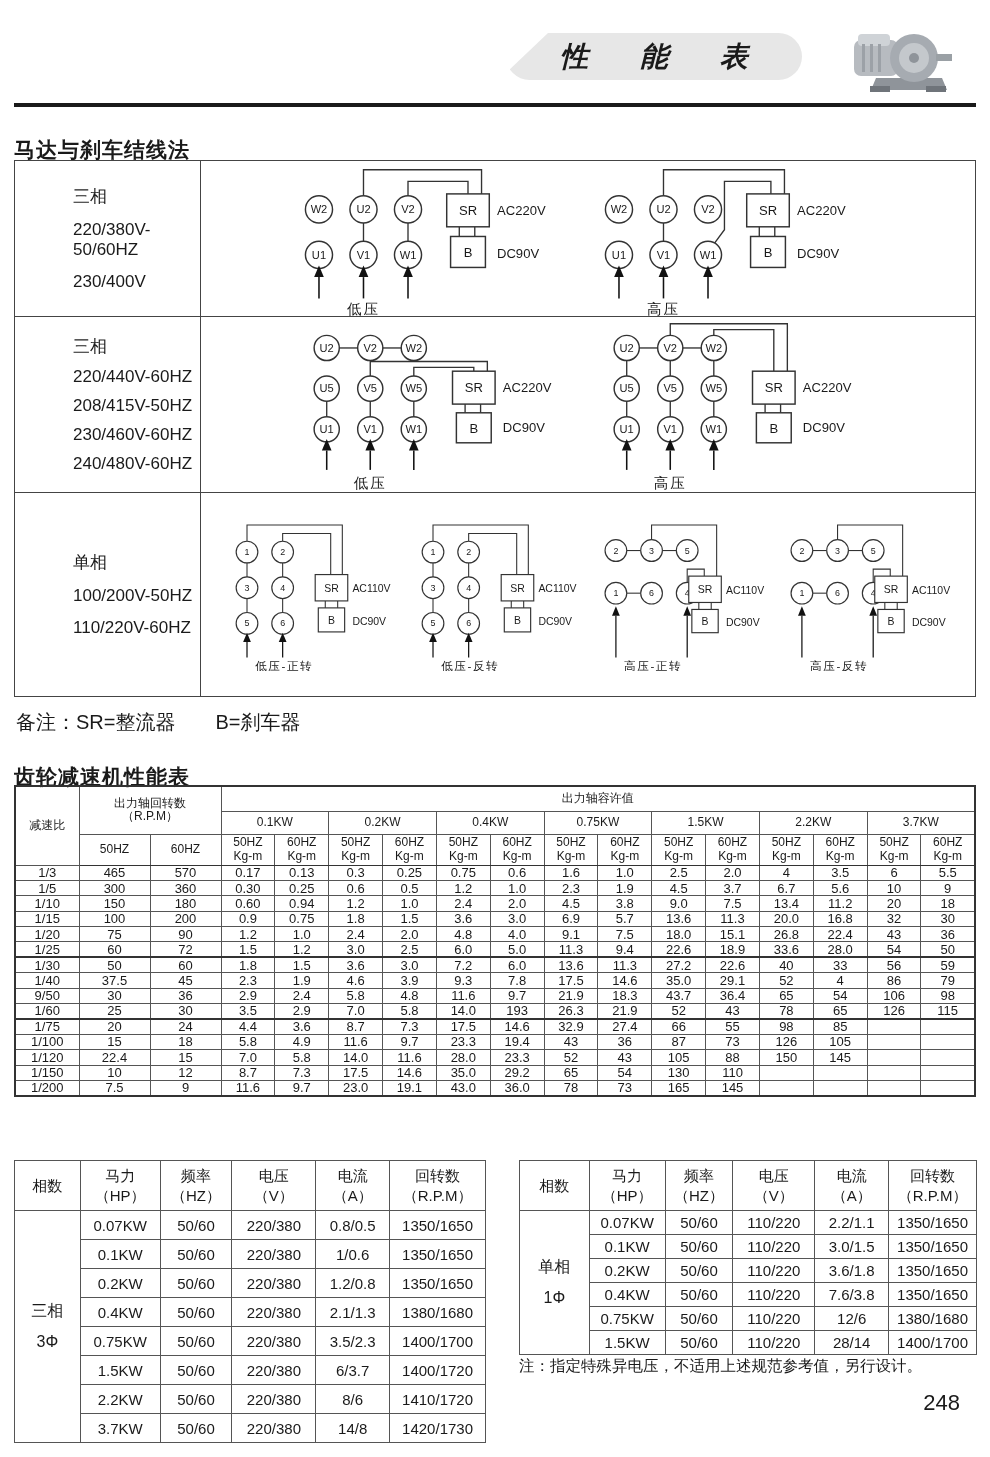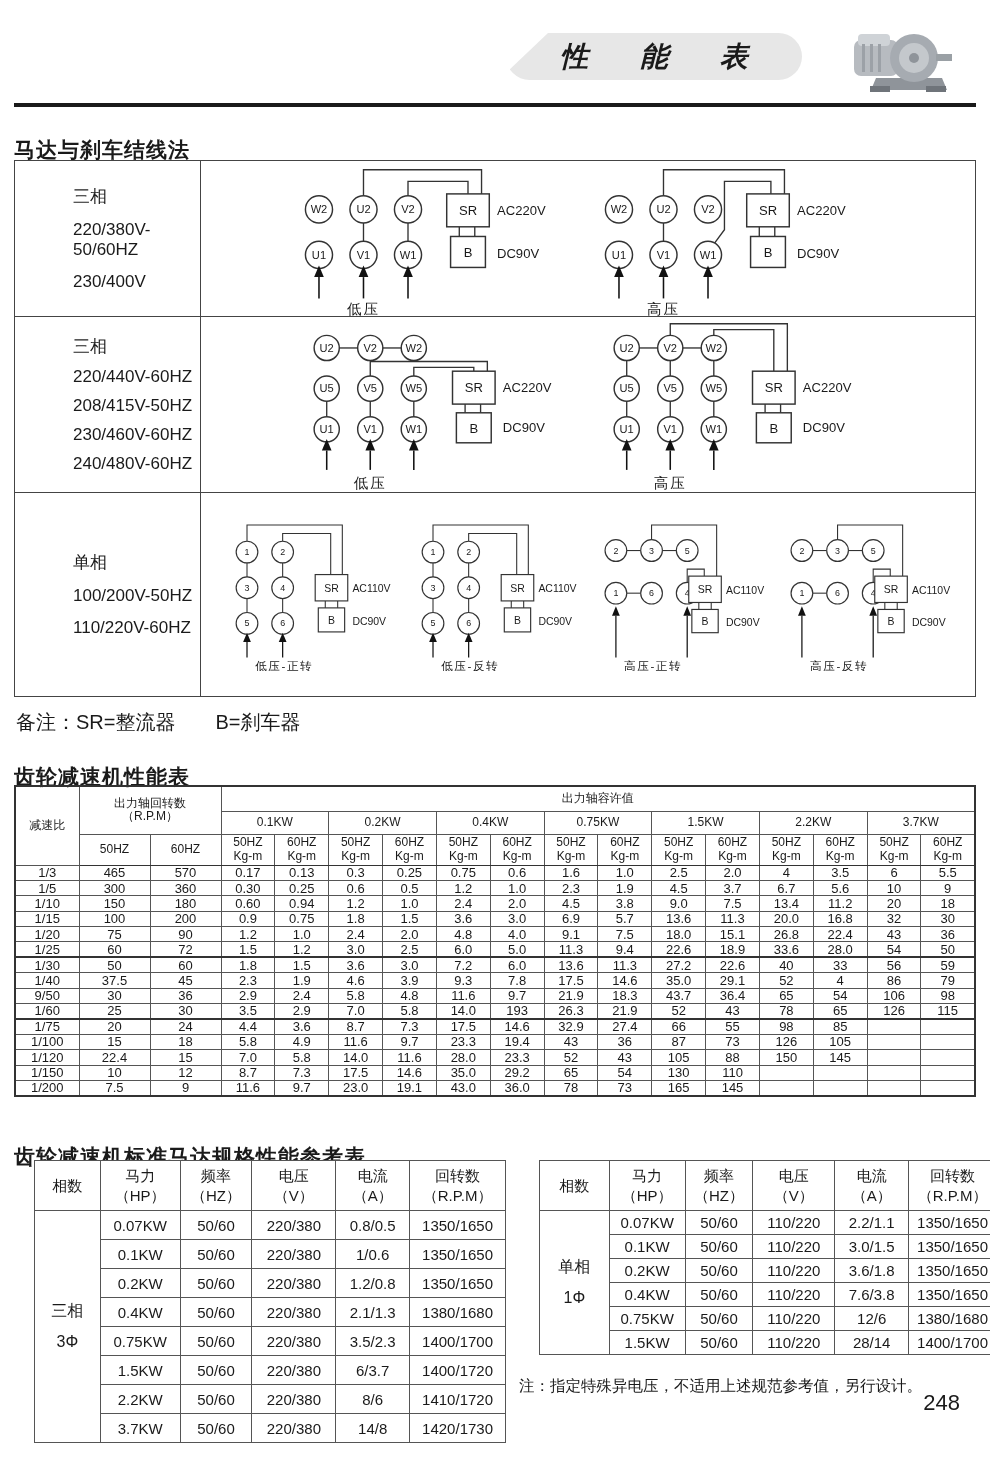--- a/index.html
+++ b/index.html
@@ -35,31 +35,31 @@
   .perf th,.perf td{border:1px solid #555;text-align:center;font-weight:normal;vertical-align:middle;}
   .perf thead th{font-size:12px;line-height:1.12;}
   .perf thead tr:nth-child(1) th{height:25px;}
   .perf thead tr:nth-child(2) th{height:23px;}
   .perf thead tr:nth-child(3) th{height:31px;}
   .perf thead tr:last-child th{border-bottom:1.5px solid #333;}
   .perf td{font-size:13px;height:15.4px;line-height:1;padding:0;}
   .perf tr.ge td{border-bottom:2px solid #333;}
 
   
-  table.spec{position:absolute;border-collapse:collapse;border:1.5px solid #444;background:#fff;margin-left:20px;}
+  table.spec{position:absolute;border-collapse:collapse;border:1.5px solid #444;background:#fff;}
   .spec-left{left:14px;top:1160px;width:472px;}
   .spec-right{left:519px;top:1160px;width:458px;}
   .spec th,.spec td{border:1px solid #555;text-align:center;font-weight:normal;vertical-align:middle;}
   .spec thead th{height:50px;font-size:15px;line-height:1.3;}
   .spec td{font-size:15px;}
   .spec-left tbody td{height:29px;}
   .spec-right tbody td{height:24px;}
   .phase-cell div{line-height:1.9;font-size:16px;}
 
-  .note2{position:absolute;left:519px;top:1356px;font-size:15.5px;margin-top:20px;}
+  .note2{position:absolute;left:519px;top:1356px;font-size:15.5px;}
   .pageno{position:absolute;right:30px;top:1390px;font-size:22px;}
 </style>
 </head>
 <body>
 
 <div class="page">
 
   <div class="badge">
     <span>性 能 表</span>
   </div>
@@ -782,21 +782,20 @@
           <td>165</td>
           <td>145</td>
           <td></td>
           <td></td>
           <td></td>
           <td></td>
         </tr>
       </tbody>
     </table>
 
-  <h2 class="sec-title s3">齿轮减速机标准马达规格性能参考表</h2>
 
   <table class="spec spec-left">
       <colgroup>
         <col style="width: 66px;">
         <col style="width: 80px;">
         <col style="width: 72px;">
         <col style="width: 84px;">
         <col style="width: 74px;">
         <col style="width: 96px;">
       </colgroup>

